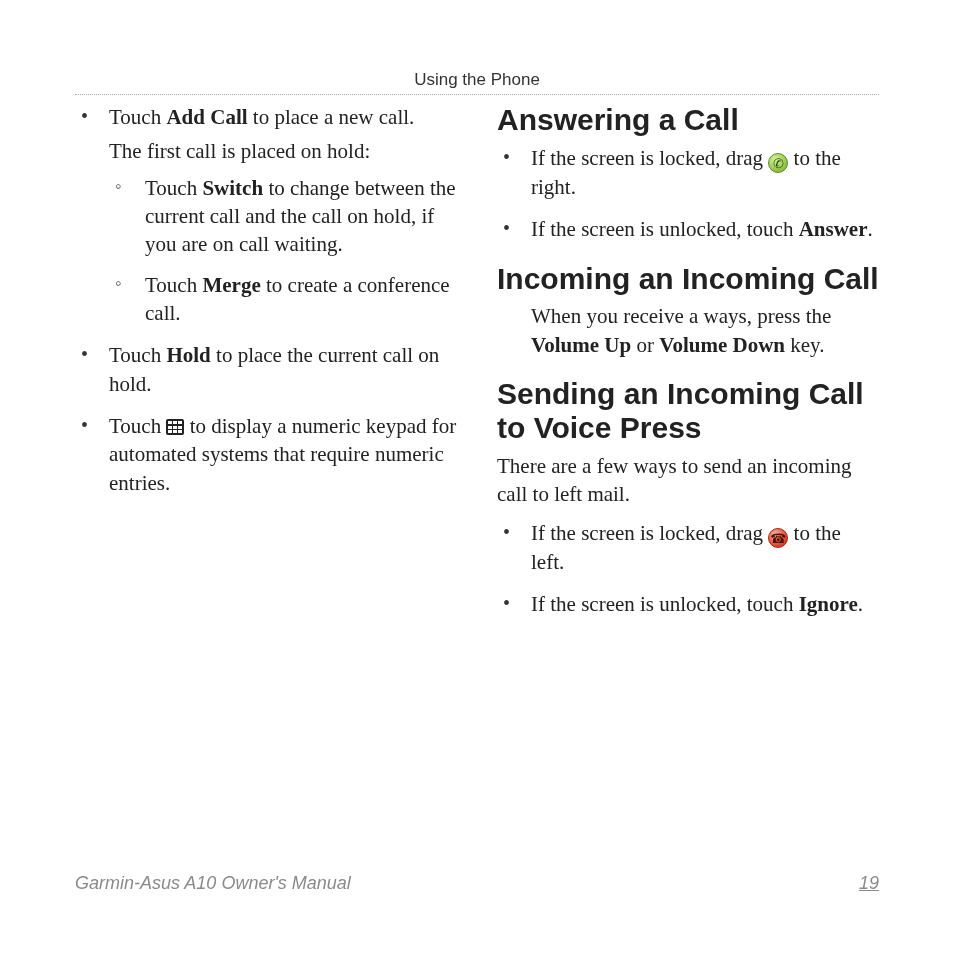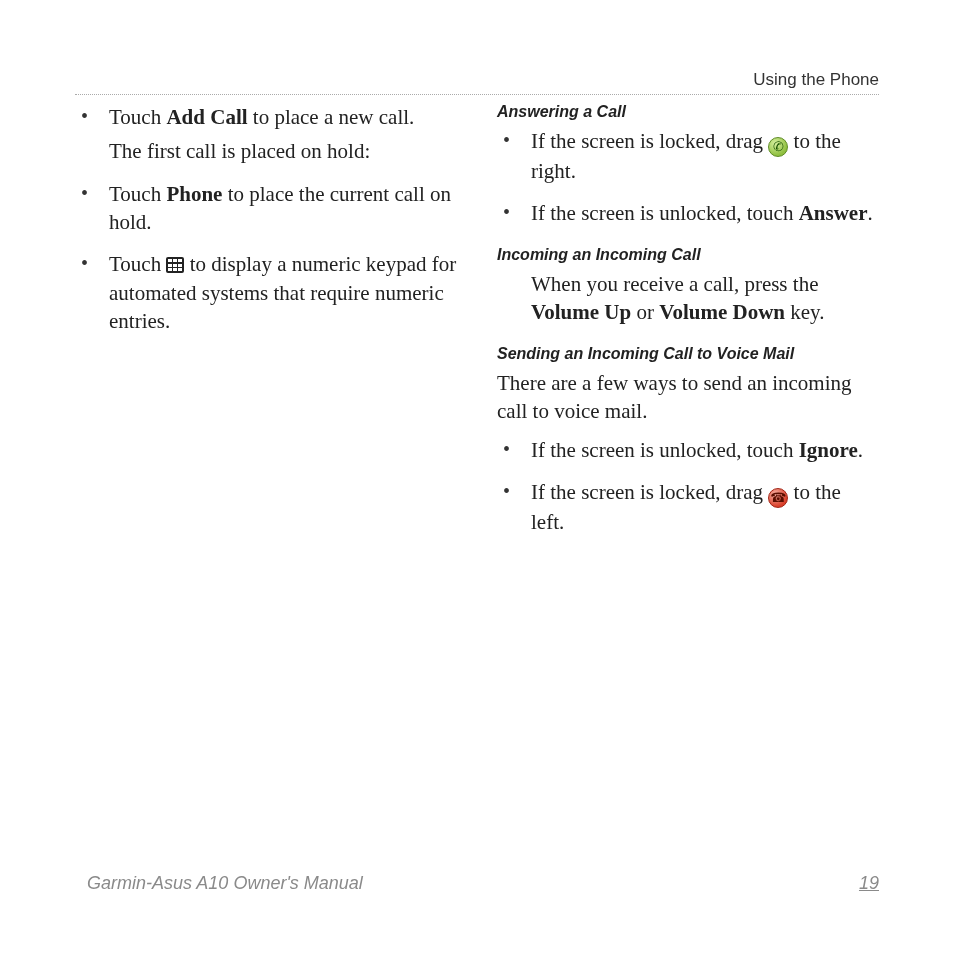--- a/index.html
+++ b/index.html
@@ -14,41 +14,40 @@
     padding: 70px 75px 0 75px;
     width: 100%;
     height: 100%;
     position: relative;
   }
   .header-line {
     border-top: 1px dotted #aaa;
     margin-bottom: 8px;
   }
   .header-label {
-    text-align: right;
+    text-align: center;
     font-family: Arial, Helvetica, sans-serif;
     font-size: 17px;
     color: #333;
     margin-bottom: 4px;
   }
   .columns {
     display: flex;
     gap: 40px;
     margin-top: 6px;
   }
   .col { flex: 1; }
   h2 {
     font-family: Arial, Helvetica, sans-serif;
     font-weight: bold;
-    font-size: 16px;
+    font-size: 30px;
     color: #222;
     margin-top: 18px;
     margin-bottom: 6px;
     line-height: 1.15;
-    font-style: italic;
   }
   p, li {
     font-size: 21px;
     line-height: 1.35;
     color: #222;
   }
   p.intro { margin: 4px 0 10px 0; }
   ul.bullets {
     list-style: none;
     padding-left: 0;
@@ -127,21 +126,21 @@
     border: 1px solid #5e8c25;
     color: #1a5200;
   }
   .reject-icon {
     background: radial-gradient(circle at 35% 30%, #f7b3a6, #d9402a 70%);
     border: 1px solid #a22414;
     color: #5a0e00;
   }
   .footer {
     position: absolute;
-    left: 87px; right: 75px;
+    left: 75px; right: 75px;
     bottom: 60px;
     display: flex;
     justify-content: space-between;
     font-family: Arial, Helvetica, sans-serif;
     font-style: italic;
     color: #8a8a8a;
     font-size: 18px;
   }
   .footer .pg { font-style: italic; text-decoration: underline; }
   .bold { font-weight: bold; }
@@ -155,24 +154,32 @@
   <div class="header-line"></div>
 
   <div class="columns">
 
     <div class="col">
       <ul class="bullets">
 
         <li>
           <span>Touch </span><span class="bold">Add Call</span><span> to place a new call.</span>
           <p class="sub-para">The first call is placed on hold:</p>
-        </li>
-
-        <li>
-          <span>Touch </span><span class="bold">Phone</span><span> to place the current call on hold.</span>
+          <ul class="sub">
+            <li>
+              <span>Touch </span><span class="bold">Switch</span><span> to change between the current call and the call on hold, if you are on call waiting.</span>
+            </li>
+            <li>
+              <span>Touch </span><span class="bold">Merge</span><span> to create a conference call.</span>
+            </li>
+          </ul>
+        </li>
+
+        <li>
+          <span>Touch </span><span class="bold">Hold</span><span> to place the current call on hold.</span>
         </li>
 
         <li>
           <span>Touch </span><span class="keypad-icon"></span><span> to display a numeric keypad for automated systems that require numeric entries.</span>
         </li>
       </ul>
 
     </div>
 
     <div class="col">
@@ -182,31 +189,31 @@
         <li>
           <span>If the screen is locked, drag </span><span class="circle-icon answer-icon">✆</span><span> to the right.</span>
         </li>
         <li>
           <span>If the screen is unlocked, touch </span><span class="bold">Answer</span><span>.</span>
         </li>
       </ul>
 
       <h2>Incoming an Incoming Call</h2>
       <p class="indent-block">
-        <span>When you receive a call, press the </span><span class="bold">Volume Up</span><span> or </span><span class="bold">Volume Down</span><span> key.</span>
+        <span>When you receive a ways, press the </span><span class="bold">Volume Up</span><span> or </span><span class="bold">Volume Down</span><span> key.</span>
       </p>
 
-      <h2>Sending an Incoming Call to Voice Mail</h2>
-      <p class="intro">There are a few ways to send an incoming call to voice mail.</p>
+      <h2>Sending an Incoming Call to Voice Press</h2>
+      <p class="intro">There are a few ways to send an incoming call to left mail.</p>
       <ul class="bullets">
         <li>
+          <span>If the screen is locked, drag </span><span class="circle-icon reject-icon">☎</span><span> to the left.</span>
+        </li>
+        <li>
           <span>If the screen is unlocked, touch </span><span class="bold">Ignore</span><span>.</span>
-        </li>
-        <li>
-          <span>If the screen is locked, drag </span><span class="circle-icon reject-icon">☎</span><span> to the left.</span>
         </li>
       </ul>
 
     </div>
   </div>
 
   <div class="footer">
     <span>Garmin-Asus A10 Owner's Manual</span>
     <span class="pg">19</span>
   </div>

